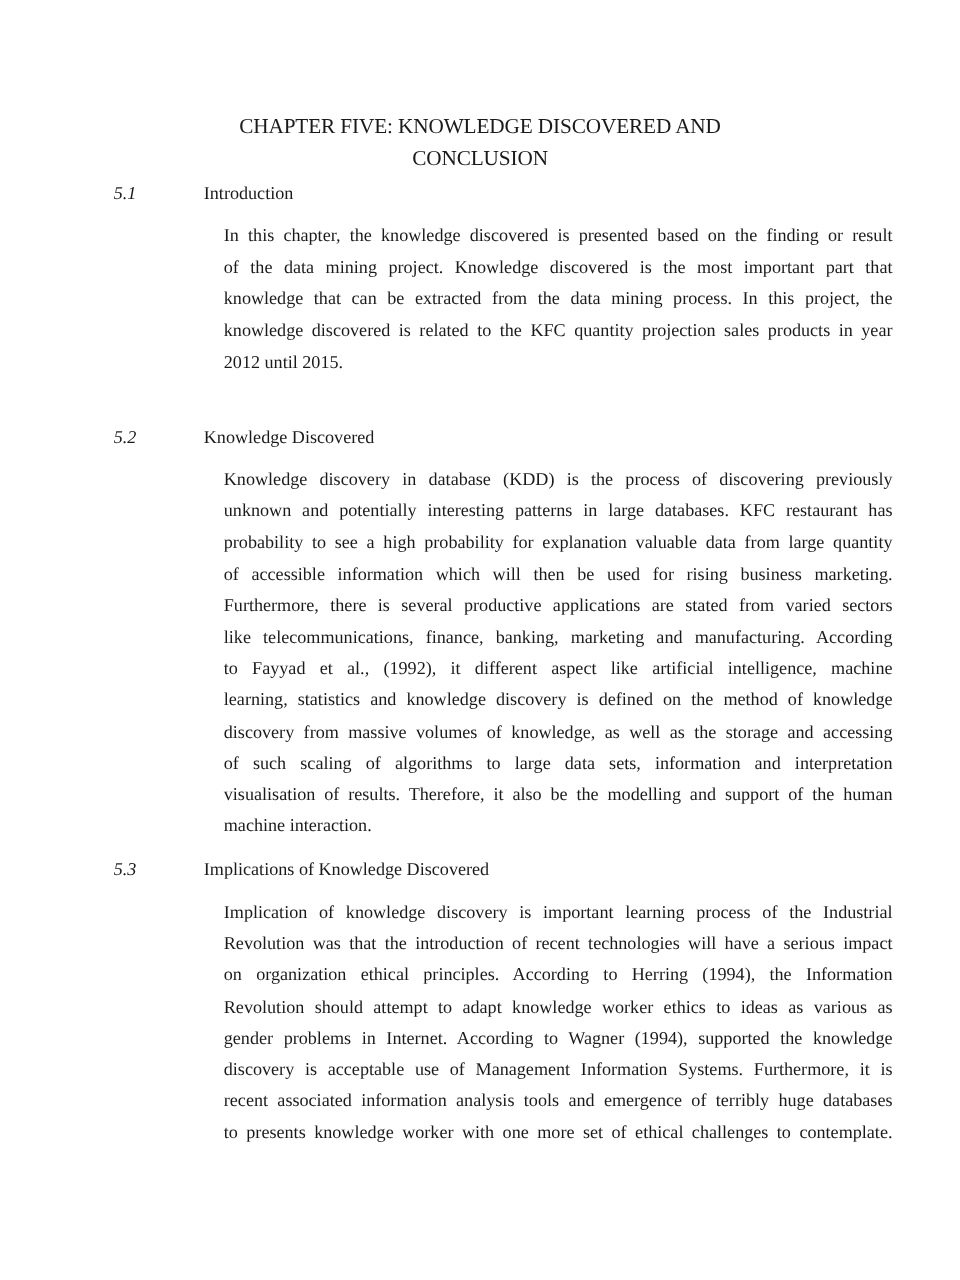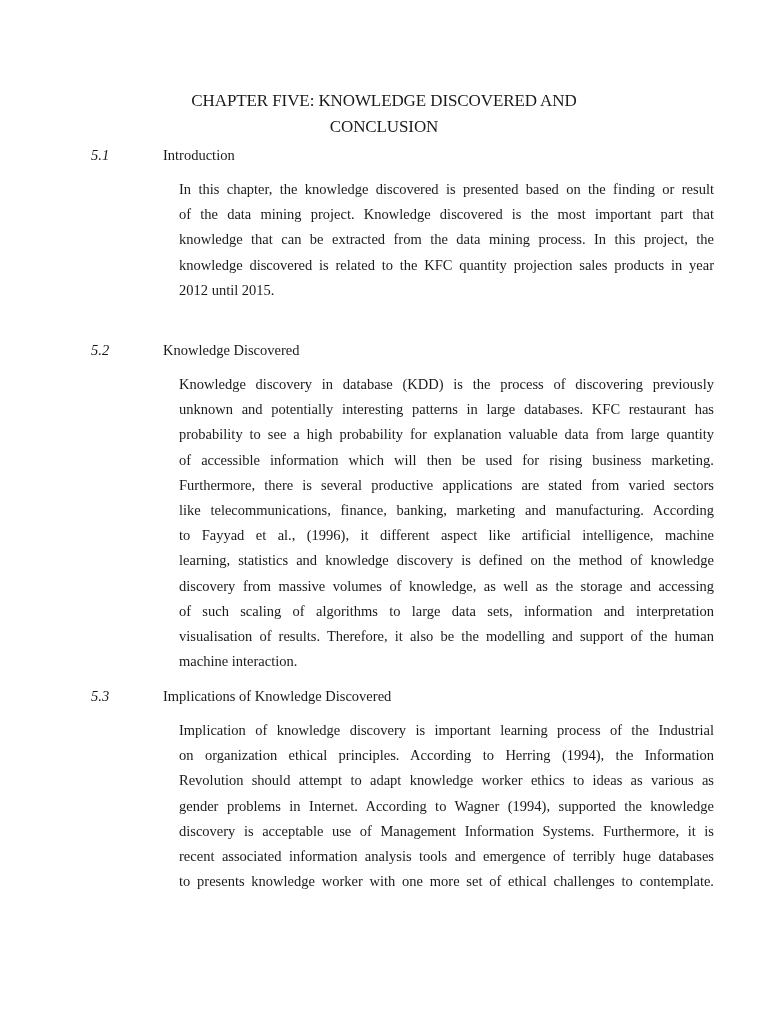--- a/index.html
+++ b/index.html
@@ -57,34 +57,35 @@
     <span class="num">5.2</span>
     <span class="txt">Knowledge Discovered</span>
   </div>
   <div class="para" style="top:372px;">
     <span class="line">Knowledge discovery in database (KDD) is the process of discovering previously</span>
     <span class="line">unknown and potentially interesting patterns in large databases. KFC restaurant has</span>
     <span class="line">probability to see a high probability for explanation valuable data from large quantity</span>
     <span class="line">of accessible information which will then be used for rising business marketing.</span>
     <span class="line">Furthermore, there is several productive applications are stated from varied sectors</span>
     <span class="line">like telecommunications, finance, banking, marketing and manufacturing. According</span>
-    <span class="line">to Fayyad et al., (1996), it different aspect like artificial intelligence, machine</span>
+    <span class="line">to Fayyad et al., (1992), it different aspect like artificial intelligence, machine</span>
     <span class="line">learning, statistics and knowledge discovery is defined on the method of knowledge</span>
     <span class="line">discovery from massive volumes of knowledge, as well as the storage and accessing</span>
     <span class="line">of such scaling of algorithms to large data sets, information and interpretation</span>
     <span class="line">visualisation of results. Therefore, it also be the modelling and support of the human</span>
     <span class="line last">machine interaction.</span>
   </div>
 
   <div class="heading" style="top:687px;">
     <span class="num">5.3</span>
     <span class="txt">Implications of Knowledge Discovered</span>
   </div>
   <div class="para" style="top:718px;">
     <span class="line">Implication of knowledge discovery is important learning process of the Industrial</span>
+    <span class="line">Revolution was that the introduction of recent technologies will have a serious impact</span>
     <span class="line">on organization ethical principles. According to Herring (1994), the Information</span>
     <span class="line">Revolution should attempt to adapt knowledge worker ethics to ideas as various as</span>
     <span class="line">gender problems in Internet. According to Wagner (1994), supported the knowledge</span>
     <span class="line">discovery is acceptable use of Management Information Systems. Furthermore, it is</span>
     <span class="line">recent associated information analysis tools and emergence of terribly huge databases</span>
     <span class="line">to presents knowledge worker with one more set of ethical challenges to contemplate.</span>
   </div>
 
 </div>
 

